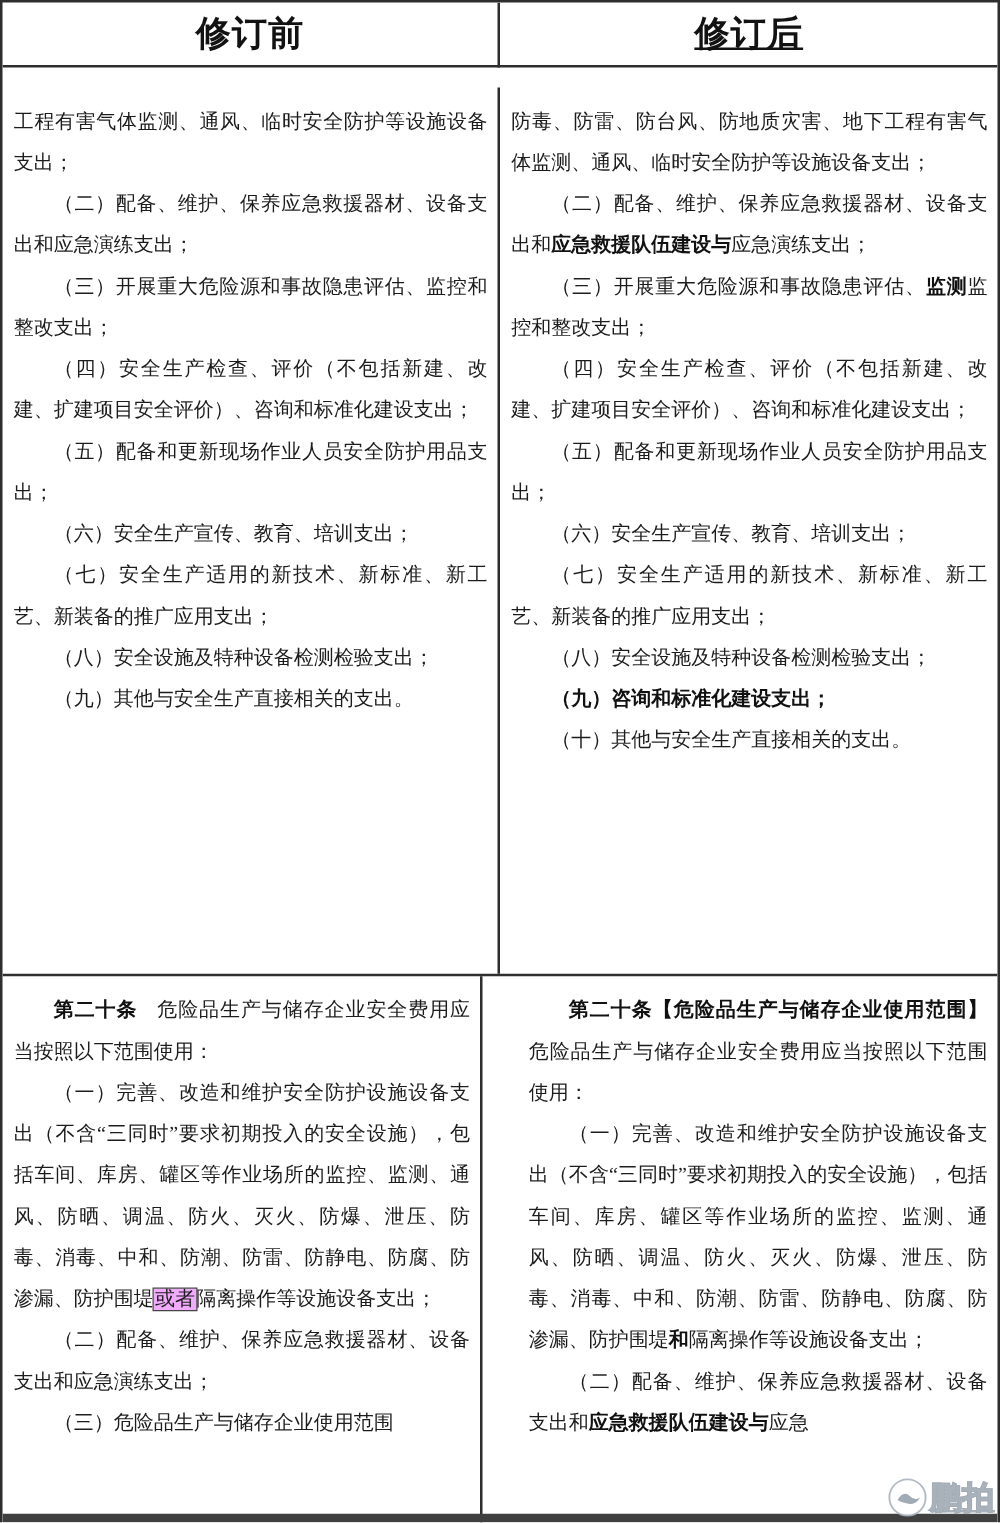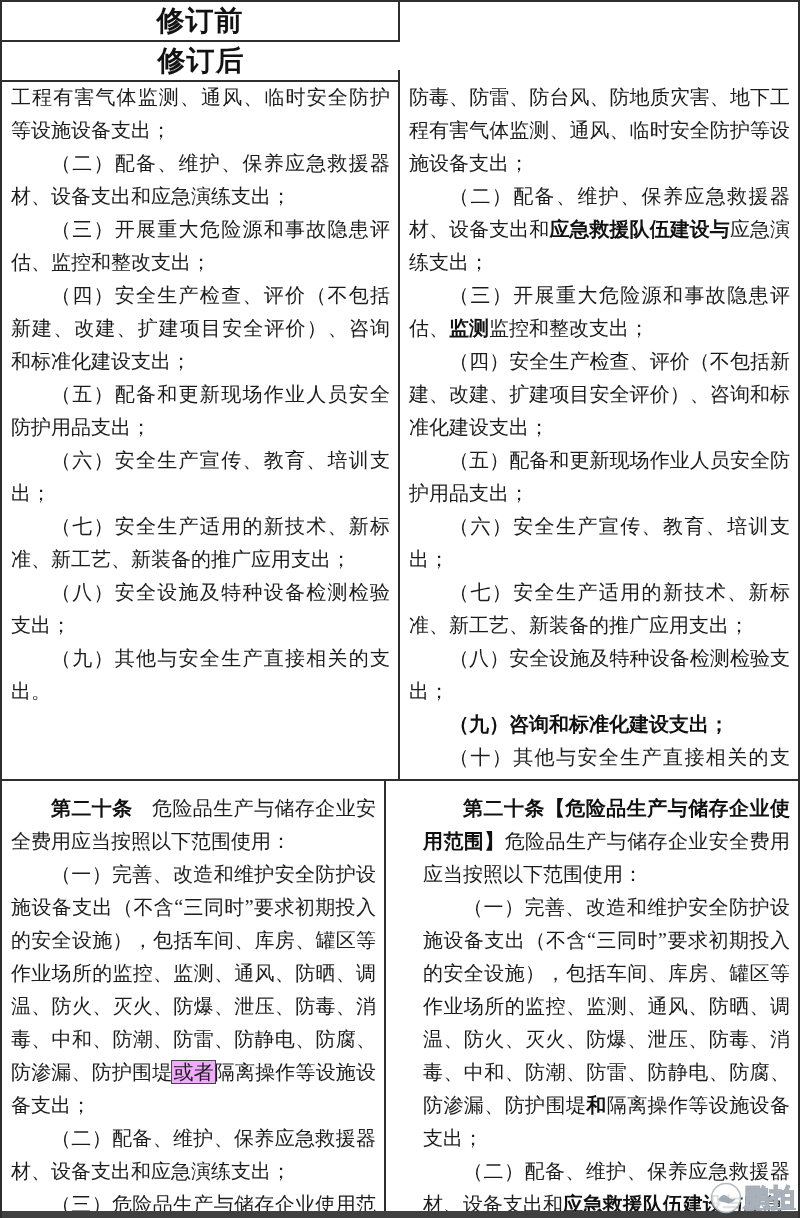--- a/index.html
+++ b/index.html
@@ -10,38 +10,38 @@
     position: relative;
     width: 800px;
     height: 1218px;
     overflow: hidden;
     background: #ffffff;
     border-top: 2px solid #2e2e2e;
     border-left: 2px solid #2e2e2e;
     border-right: 2px solid #2e2e2e;
   }
 
-  .hrow { display: flex; height: 68px; flex-direction: column; }
+  .hrow { display: flex; height: 68px; }
   .hcell {
     width: 398px;
     height: 52px;
     border-bottom: 2px solid #2e2e2e;
     display: flex; align-items: center; justify-content: center;
     font-family: "Liberation Sans", "DejaVu Sans", sans-serif;
     font-weight: 700; font-size: 28px; color: #121212;
     letter-spacing: 1px;
   }
   .hcell:first-child { border-right: 2px solid #2e2e2e; }
-  .hcell:last-child { width: 398px; }
+  .hcell:last-child { width: 398px; text-decoration: underline; }
 
   .trow { display: flex; }
   .trow .cell {
     width: 398px;
     padding: 11px 8px 0 9px;
-    font-size: 20px;
+    font-size: 16px;
     line-height: 33px;
     color: #1c1c1c;
     text-align: justify;
     overflow: hidden;
   }
   .trow .cell:first-child { border-right: 2px solid #2e2e2e; }
 
   .row1 { height: 711px; border-bottom: 2px solid #2e2e2e; }
   .row1 .cell { height: 709px; }
   .row2 { height: 451px; gap: 28px; }

